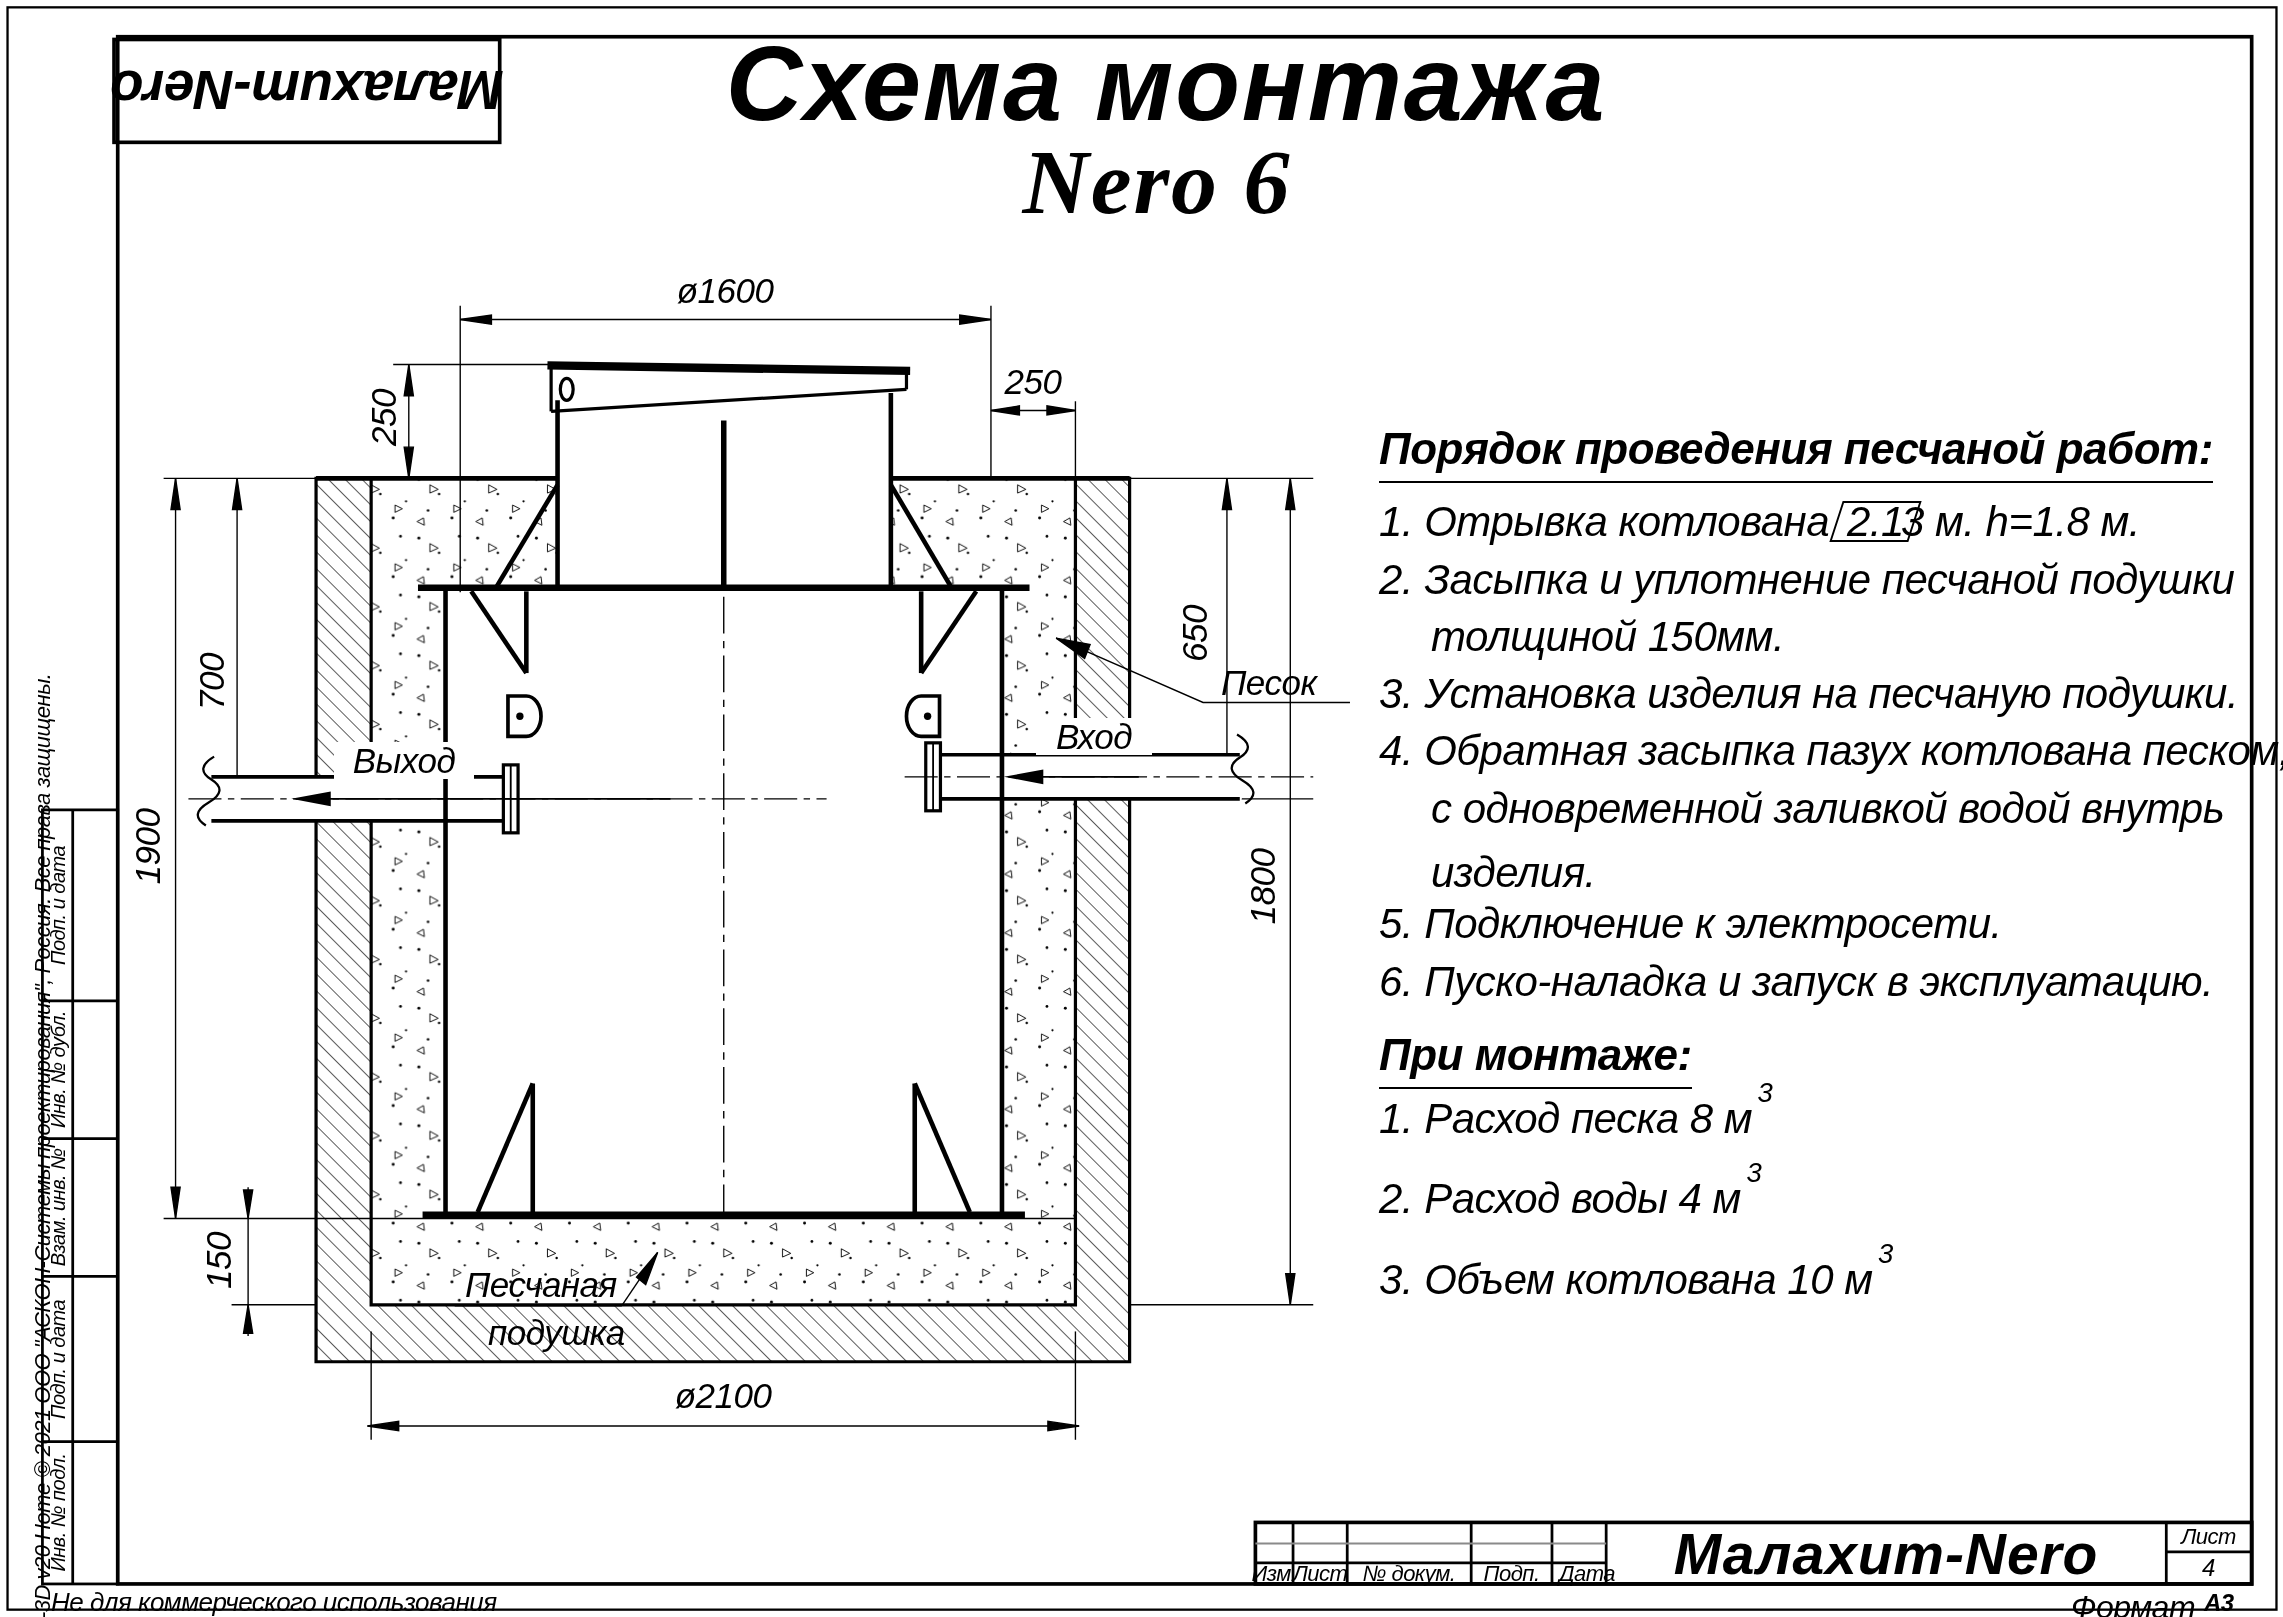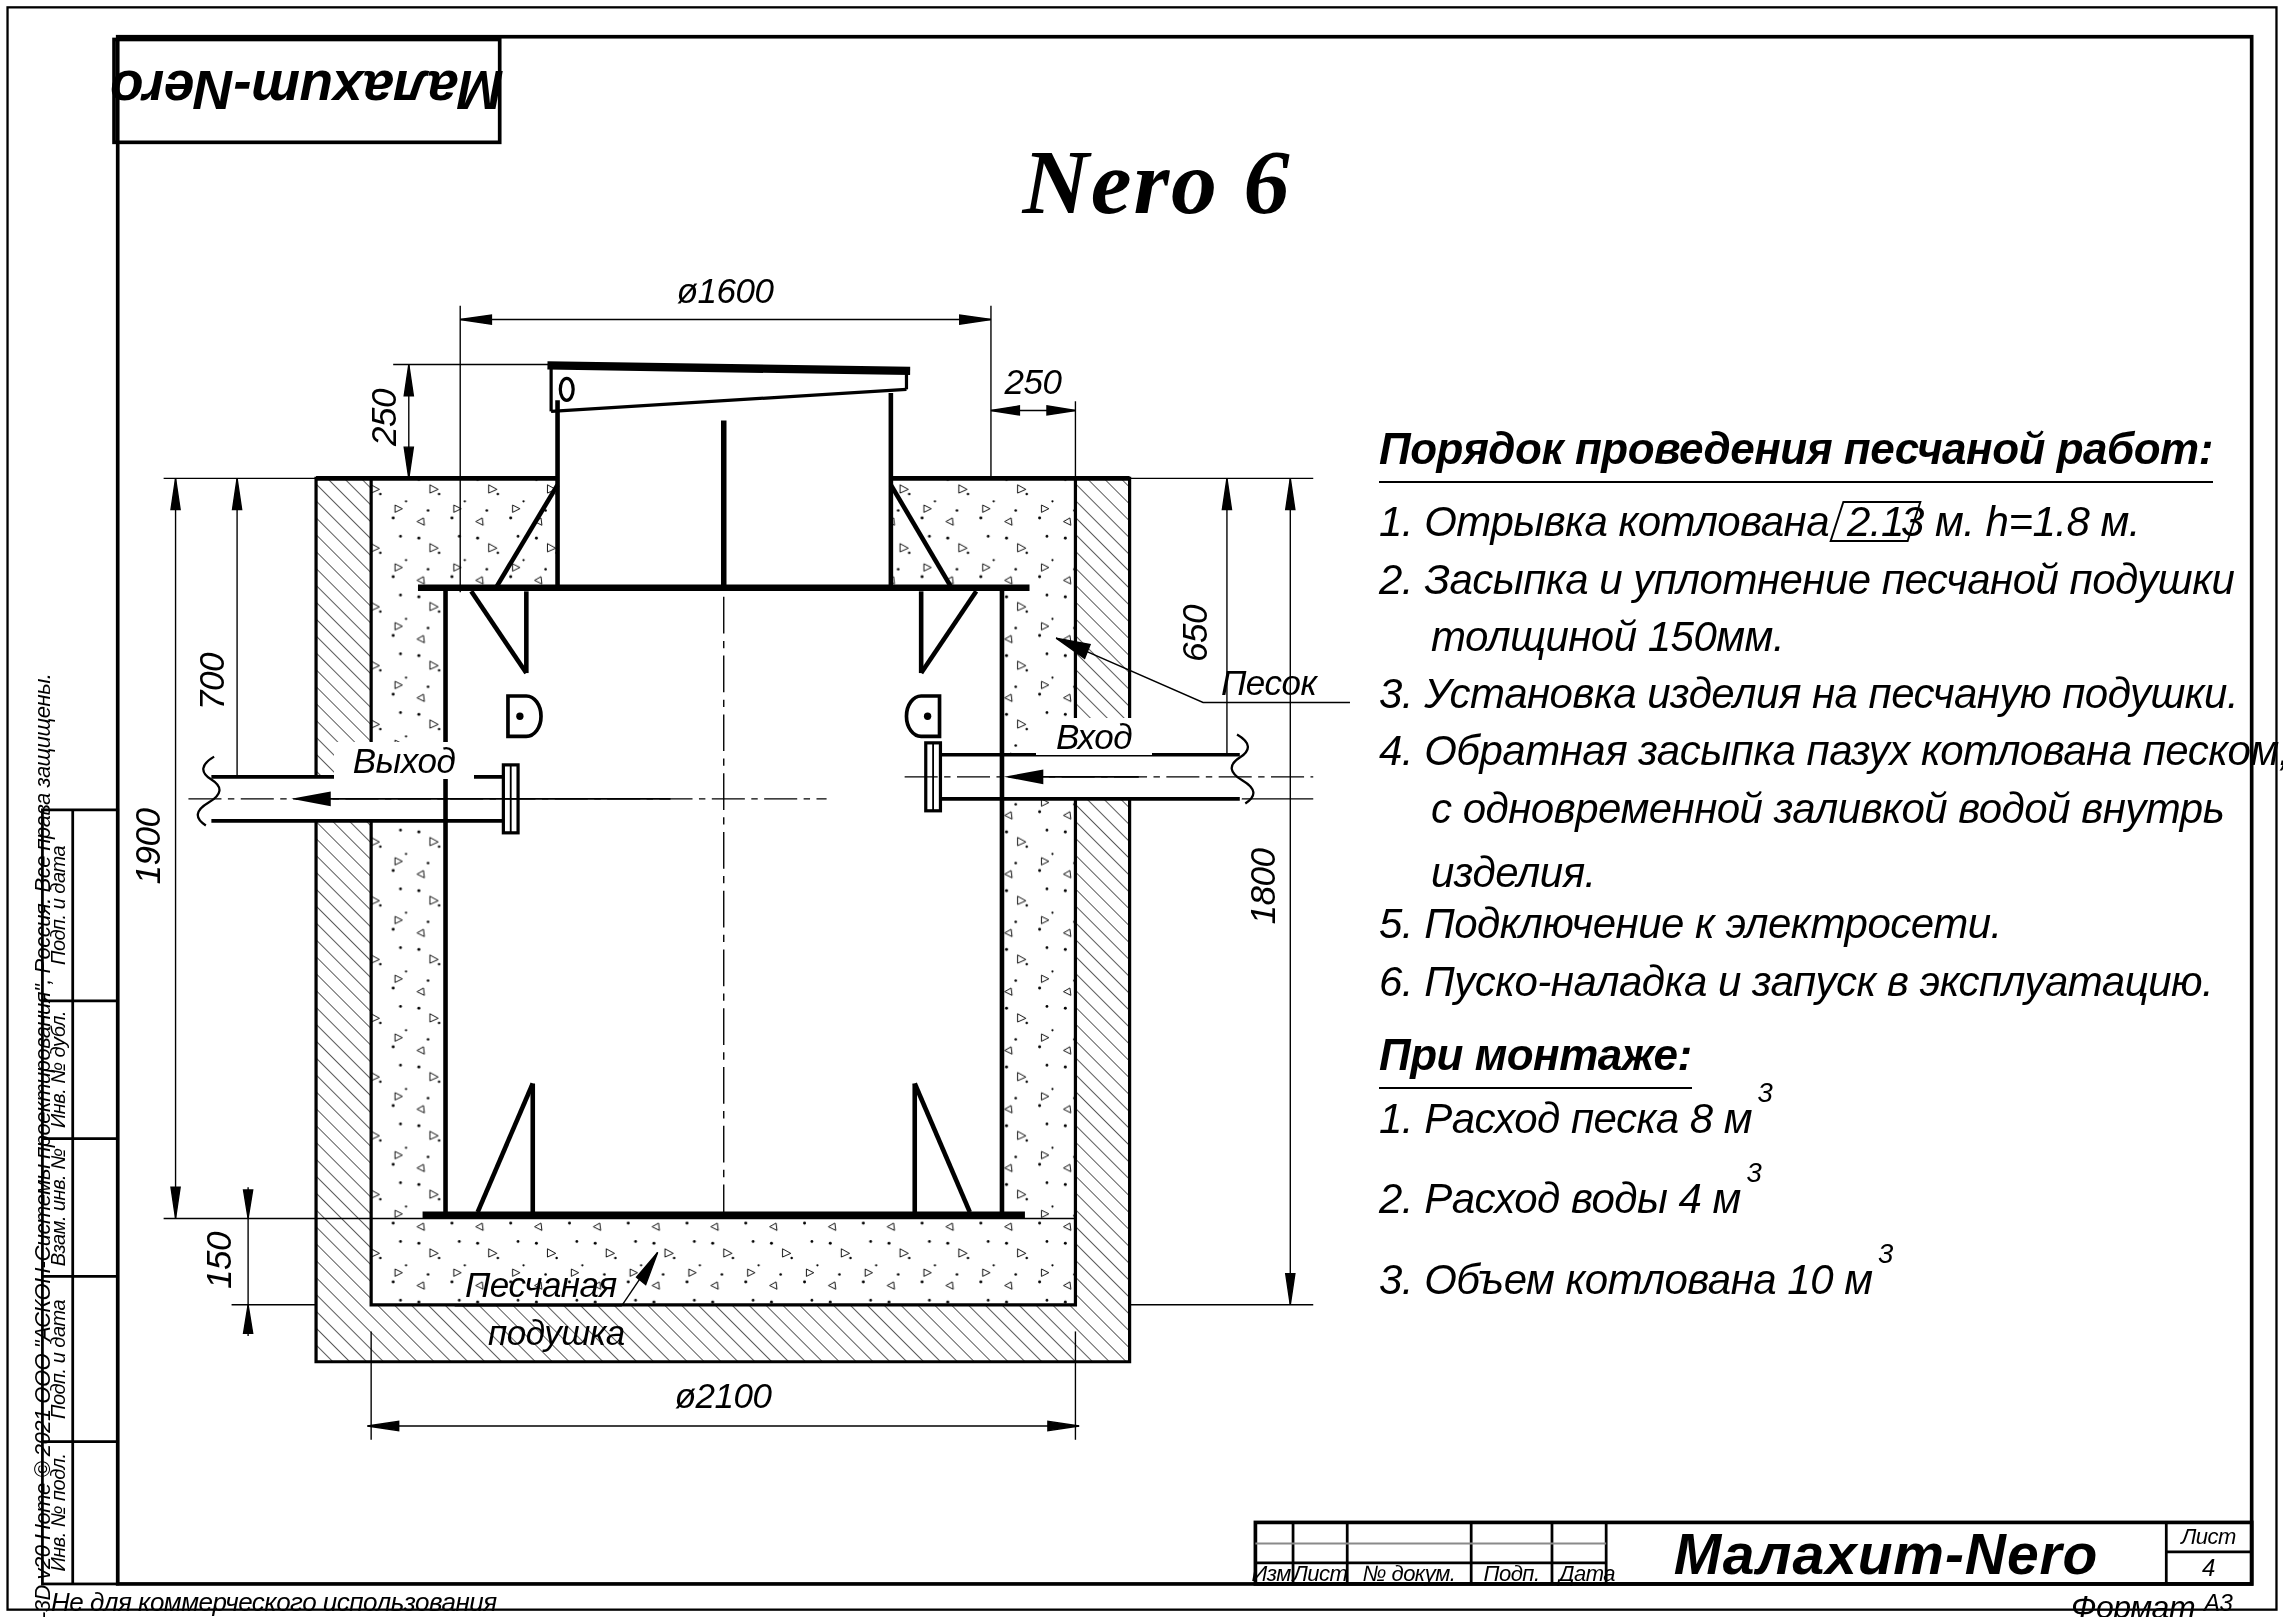--- a/index.html
+++ b/index.html
@@ -197,20 +197,21 @@
     <polyline points="1150,695 1310,765 1470,765" fill="none"></polyline>
     <polygon points="1150,695 1187,702 1181,717"></polygon>
     <line x1="495" y1="1422" x2="677" y2="1422"></line>
     <line x1="677" y1="1422" x2="716" y2="1364"></line>
     <polygon points="716,1364 703,1399 693,1391"></polygon>
   </g>
 </svg>
 
 <div class="t ctr rot180 logo-text" style="left:114px;top:39px;width:386px;height:103px;">Малахит-Nero</div>
 
+<div class="t ctr big-title" style="left:716px;top:33px;width:900px;height:101px;">Схема монтажа</div>
 <div class="t ctr sub-title" style="left:900px;top:136px;width:514px;height:92px;">Nero 6</div>
 
 <div class="t head" style="left:1379px;top:424px;">Порядок проведения песчаной работ:</div>
 <div class="t item" style="left:1379px;top:498px;">
   <span>1. Отрывка котлована</span><span class="dimbox"><span>2.1</span></span><span class="overlap">3 м. h=1.8 м.</span>
 </div>
 <div class="t item" style="left:1379px;top:556px;">2. Засыпка и уплотнение песчаной подушки</div>
 <div class="t item" style="left:1431px;top:613px;">толщиной 150мм.</div>
 <div class="t item" style="left:1379px;top:670px;">3. Установка изделия на песчаную подушки.</div>
 <div class="t item" style="left:1379px;top:727px;">4. Обратная засыпка пазух котлована песком,</div>
@@ -257,16 +258,16 @@
 <div class="t ctr tb-lbl" style="left:1255px;top:1563px;width:38px;height:21px;">Изм.</div>
 <div class="t ctr tb-lbl" style="left:1293px;top:1563px;width:54px;height:21px;">Лист</div>
 <div class="t ctr tb-lbl" style="left:1347px;top:1563px;width:124px;height:21px;">№ докум.</div>
 <div class="t ctr tb-lbl" style="left:1471px;top:1563px;width:81px;height:21px;">Подп.</div>
 <div class="t ctr tb-lbl" style="left:1552px;top:1563px;width:70px;height:21px;">Дата</div>
 <div class="t ctr tb-name" style="left:1606px;top:1523px;width:560px;height:62px;">Малахит-Nero</div>
 <div class="t ctr tb-lbl" style="left:2166px;top:1524px;width:85px;height:26px;">Лист</div>
 <div class="t ctr tb-lbl" style="left:2166px;top:1554px;width:85px;height:27.5px;font-size:24px;">4</div>
 <div class="t small-it" style="left:1703px;top:1682px;font-size:21px;text-decoration:underline;">Копировал</div>
 <div class="t small-it" style="left:2071px;top:1589px;font-size:32px;">Формат</div>
-<div class="t small-it" style="left:2204px;top:1589px;font-size:24px;">А3</div>
+<div class="t small-it" style="left:2204px;top:1589px;font-size:24px;font-weight:bold;">А3</div>
 
 </div>
 
 
 </body></html>

